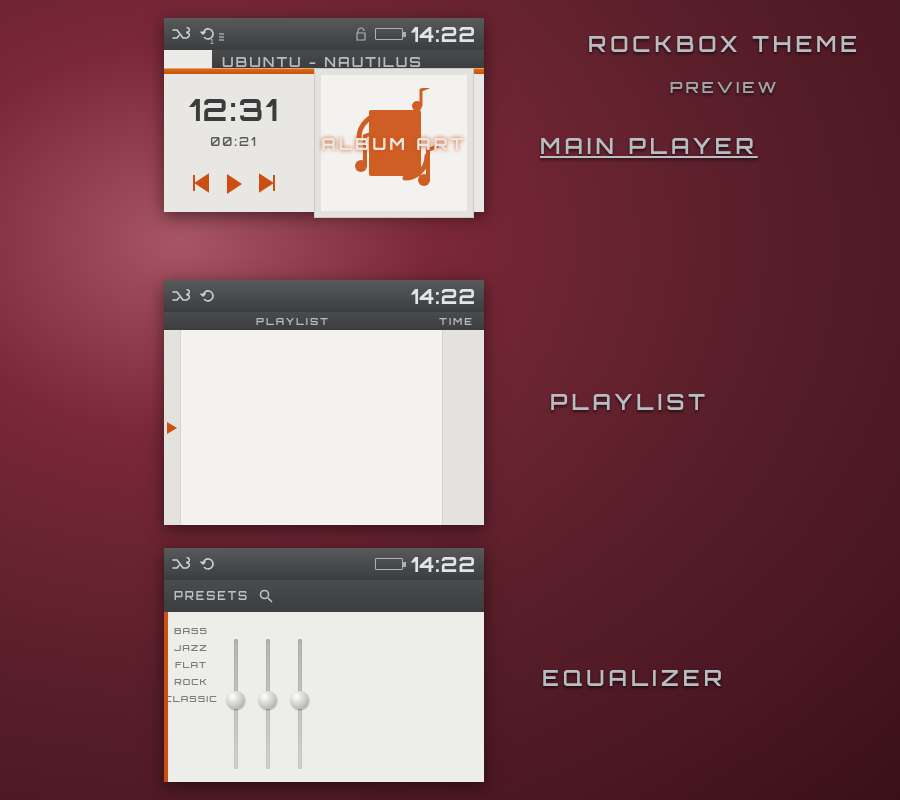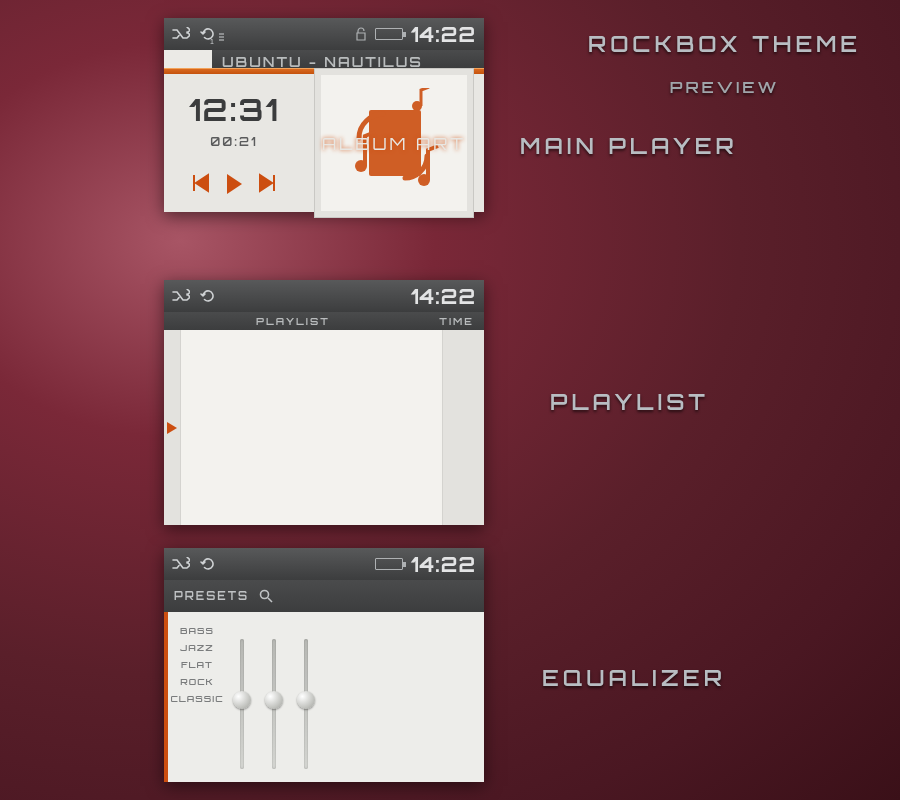--- a/index.html
+++ b/index.html
@@ -75,53 +75,53 @@
   .mp-left { flex:0 0 140px; display:flex; flex-direction:column; align-items:center; justify-content:center; background:#e8e7e3;}
   .mp-time { font-size:30px; color:#3b3c3d; letter-spacing:2px; font-weight:bold;}
   .mp-elapsed { font-size:12px; color:#5a5b5c; margin-top:6px; letter-spacing:2px;}
   .mp-controls { display:flex; gap:14px; margin-top:24px; }
   .mp-controls .btn { cursor:pointer; }
   .art-wrap { flex:1; display:flex; align-items:center; justify-content:center; background:#e8e7e3; }
   .art {
     width:160px; height:150px; background:#f3f2ee; border:1px solid #c9c8c4;
     display:flex; align-items:center; justify-content:center; position:relative;
     box-shadow: inset 0 0 0 6px #e3e2de;
-    color:#c95414; font-size:17px; letter-spacing:3px; font-weight:normal;
+    color:#c95414; font-size:17px; letter-spacing:3px; font-weight:bold;
   }
   .art svg{position:absolute;}
 
   
   .pl-header { display:flex; justify-content:space-between; background:linear-gradient(#4a4b4c,#3c3d3e); color:#b9bcbd; font-size:10px; letter-spacing:2px; padding:3px 10px; height:18px;}
   .pl-body { height:195px; display:flex; }
   .pl-gutter { width:16px; background:#e3e2de; display:flex; align-items:center; justify-content:center;}
   .pl-list { flex:1; background:#f3f2ee; border-left:1px solid #d4d3cf;}
   .pl-scroll { width:42px; background:#e3e2de; border-left:1px solid #d4d3cf;}
   .play-marker{color:#cc4e10;}
 
   
   .eq-subbar { height:32px; background:linear-gradient(#4a4b4c,#3c3d3e); display:flex; align-items:center; padding:0 10px; gap:10px; color:#c0c3c5; font-size:11px; letter-spacing:2px;}
   .eq-body { height:170px; display:flex; background:#ededea; }
-  .presets { width:54px; padding:10px 0 0; text-align:center; font-size:9px; letter-spacing:1px; color:#7a7c7d;margin-left:6px;}
+  .presets { width:54px; padding:10px 0 0; text-align:center; font-size:9px; letter-spacing:1px; color:#7a7c7d;}
   .presets div{ padding:3px 0; cursor:pointer;}
   .sliders { flex:1; display:flex; align-items:center; justify-content:flex-start; gap:20px; padding-left:12px; padding-top:14px;}
   .slider { width:12px; height:130px; position:relative; }
   .slider .track{position:absolute; left:4px; top:0; width:4px; height:100%; background:linear-gradient(#b9bab6,#d7d8d4); border-radius:2px; box-shadow:inset 0 0 2px rgba(0,0,0,0.3);}
   .slider .knob{position:absolute; left:-3px; width:18px; height:18px; border-radius:50%; background:radial-gradient(circle at 30% 30%,#fff,#c6c7c3 60%,#9fa09c); box-shadow:0 1px 2px rgba(0,0,0,0.4);}
   .eq-accent { position:absolute; left:0; top:62px; width:4px; height:260px; background:#cc4e10;}
 
   .smallrepeat{font-size:7px;color:#cfd2d4;position:relative;top:4px;left:-6px;}
 </style>
 </head>
 <body>
 
 <div class="panel-label dfont" style="top:30px; left:588px; text-align:center;">
   <div>ROCKBOX THEME</div>
   <div class="panel-sublabel dfont">PREVIEW</div>
 </div>
-<div class="panel-label dfont" style="top:132px; left:520px;">MAIN PLAYER</div>
+<div class="panel-label dfont" style="top:132px; left:540px;text-decoration:underline;">MAIN PLAYER</div>
 <div class="panel-label dfont" style="top:388px; left:550px;">PLAYLIST</div>
 <div class="panel-label dfont" style="top:664px; left:542px;">EQUALIZER</div>
 
 <div class="screen" style="top:18px;">
   <div class="topbar">
     <span class="icon">
       <svg width="18" height="14" viewBox="0 0 18 14">
           <path d="M1 3h4l6 8h4m0-11l3 3-3 3m0 5l3-3-3-3M1 11h4l2-2.5" stroke="#cfd2d4" stroke-width="1.6" fill="none" stroke-linecap="round"></path>
         </svg>
     </span>

